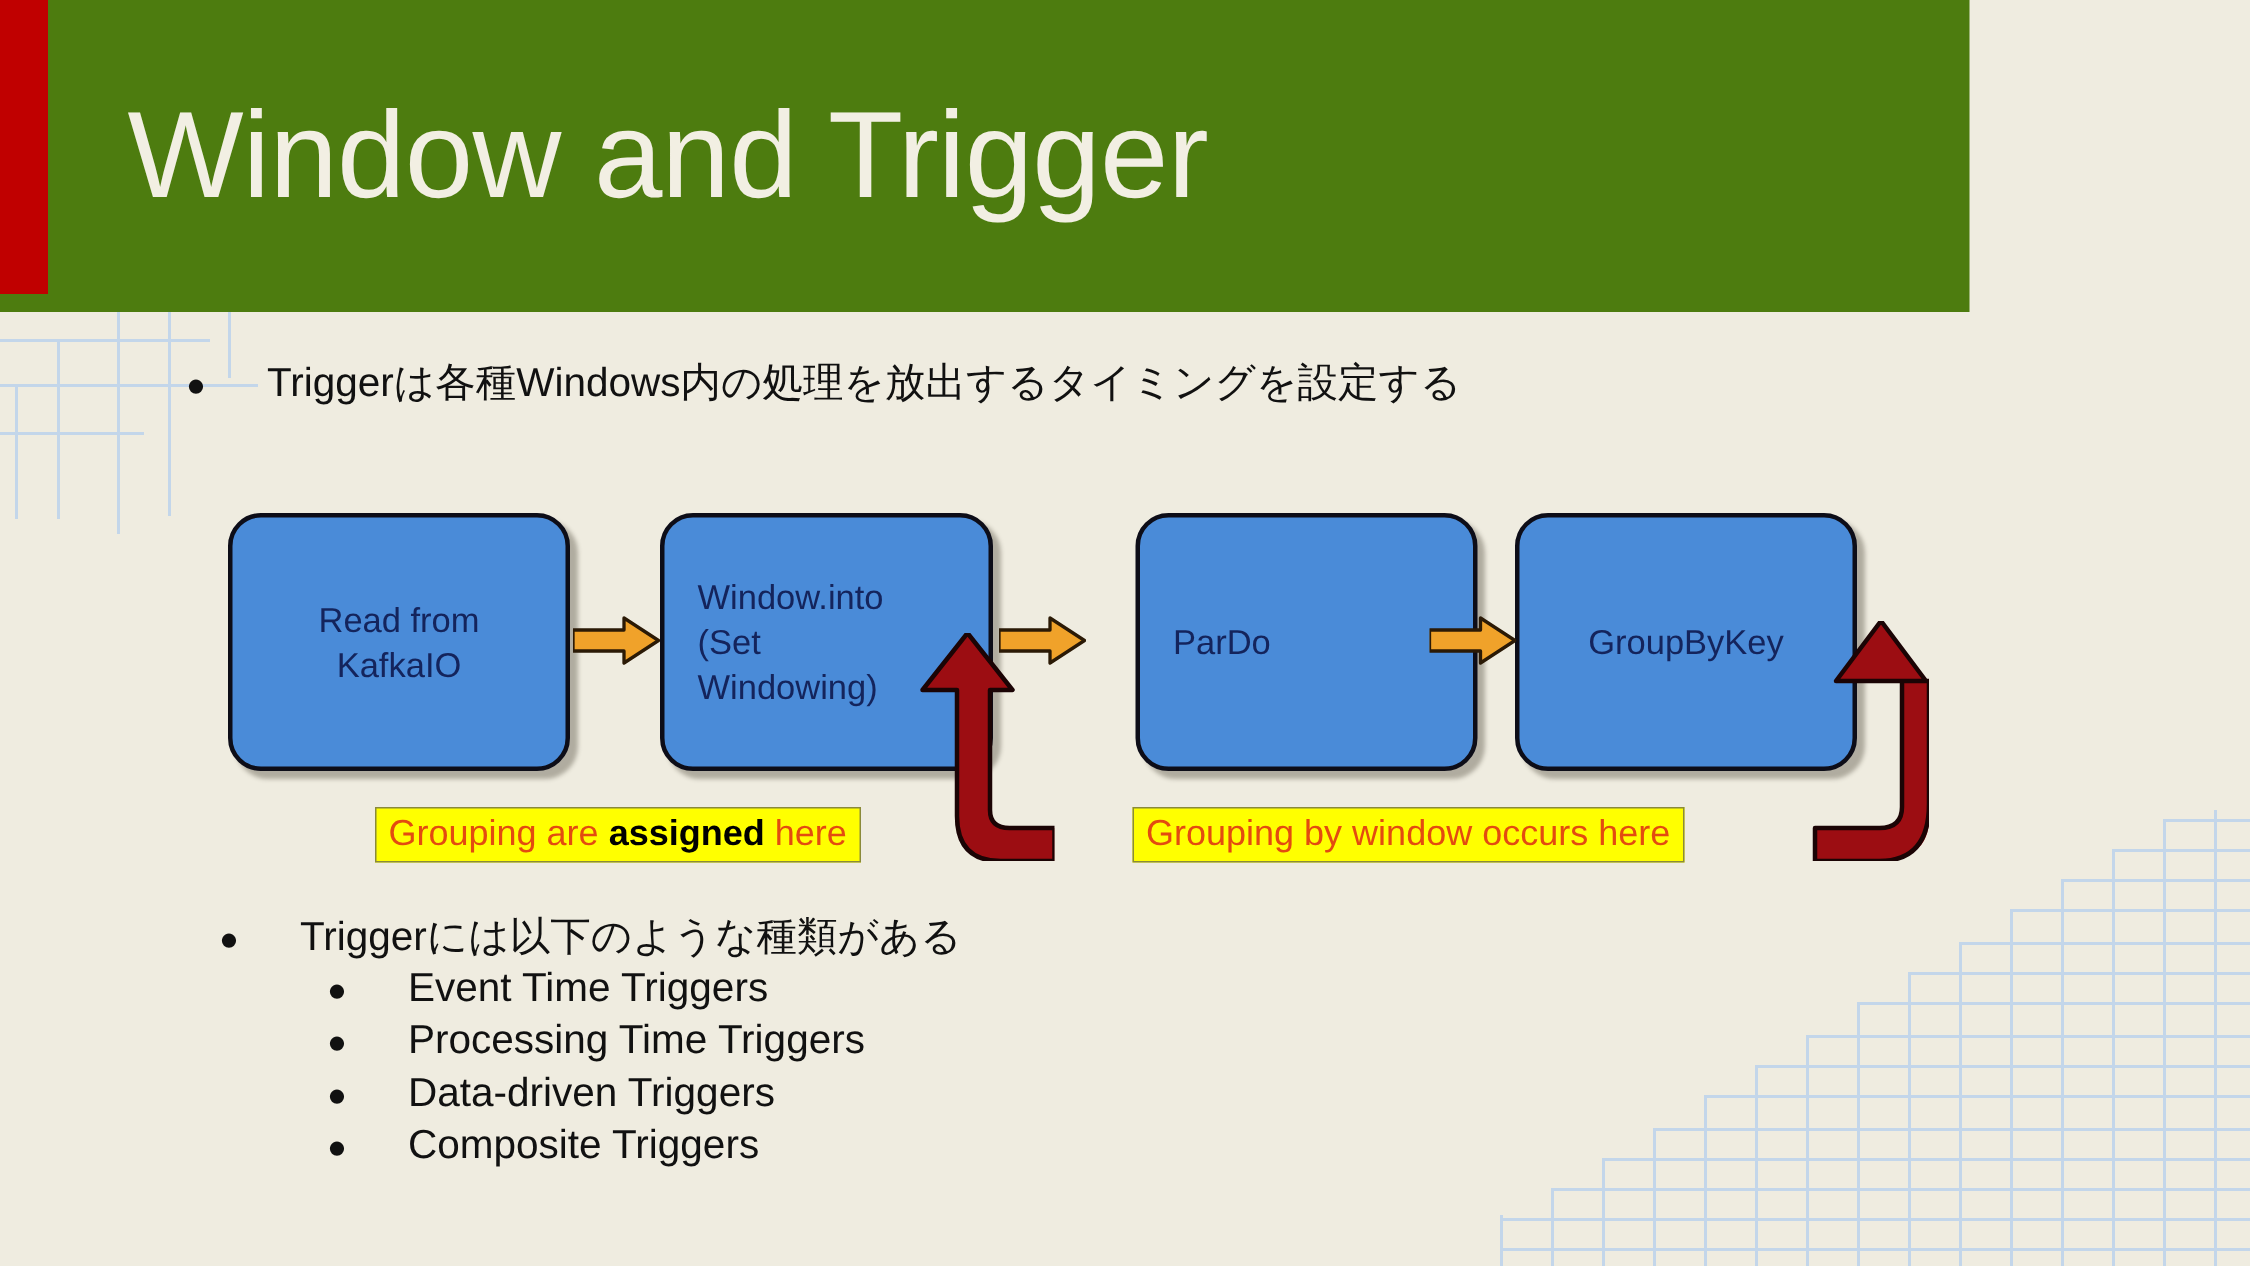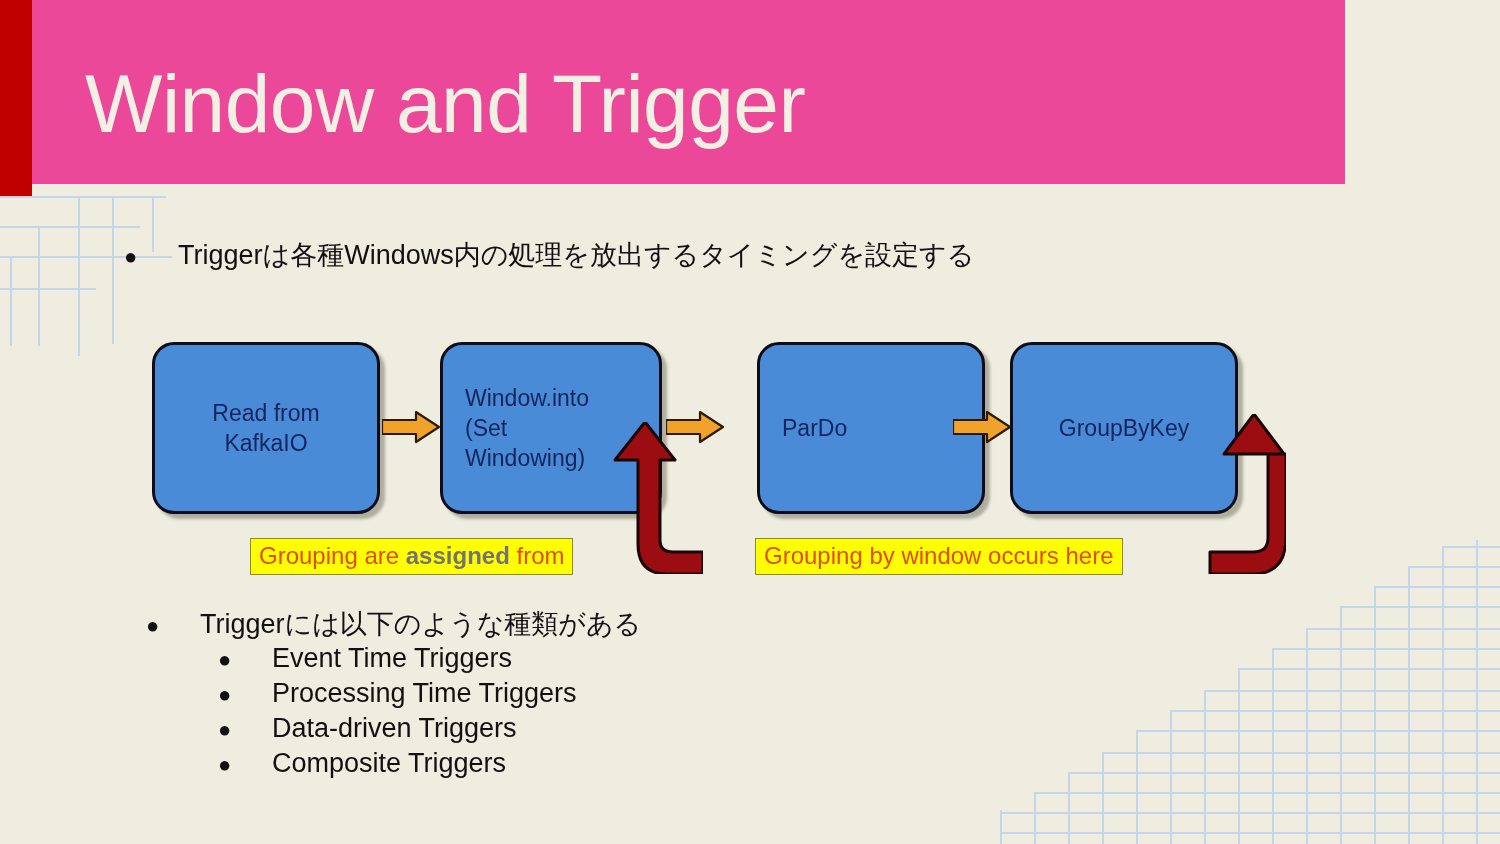--- a/index.html
+++ b/index.html
@@ -26,23 +26,22 @@
   .gline-v { position: absolute; width: 2px; background: #c3d6ea; }
   .gline-h { position: absolute; height: 2px; background: #c3d6ea; }
 
   #deco-tl { left: 0; top: 196px; width: 200px; height: 210px; }
   #deco-br { left: 900px; top: 540px; width: 600px; height: 304px; }
 
   
   #header {
     position: absolute;
     left: 0; top: 0;
-    width: 1313px; height: 184px;
-    background: #ec4899;
-    padding-left: 32px;
+    width: 1313px; height: 208px;
+    background: #4d7c0f;
   }
   #header-accent {
     position: absolute;
     left: 0; top: 0;
     width: 32px; height: 196px;
     background: #c00000;
   }
   #title {
     position: absolute;
     left: 85px;
@@ -134,21 +133,21 @@
     position: absolute;
     background: #ffff00;
     border: 1px solid #8a8a3a;
     color: #e34b10;
     font-size: 24px;
     line-height: 30px;
     padding: 2px 8px 3px 8px;
     white-space: nowrap;
     box-sizing: border-box;
   }
-  .ylabel b { color: #737373; font-weight: bold; }
+  .ylabel b { color: #000000; font-weight: bold; }
   #ylabel1 { left: 110px; top: 206px; }
   #ylabel2 { left: 615px; top: 206px; }
 
   
   .rarrow { position: absolute; }
   #rarrow1 { left: 443px; top: 90px; width: 120px; height: 152px; }
   #rarrow2 { left: 1010px; top: 82px; width: 136px; height: 160px; }
 </style>
 </head>
 <body>
@@ -248,21 +247,21 @@
 
     <svg id="rarrow2" class="rarrow" viewBox="0 0 136 160">
       <path d="M104 0 L136 42 L119 42 L119 128 Q119 140 106 140 L60 140 L60 160 L100 160
                Q136 160 136 132 L136 42 Z" fill="#9c0d12" stroke="#1b0405" stroke-width="0"></path>
       <path d="M104 2 L132 40 L118 40 L118 126 Q118 138 104 138 L62 138 L62 158 L104 158
                Q138 158 138 128 L138 40 Z" fill="none"></path>
       <path d="M104 0 L134 40 L118 40 L118 124 Q118 138 103 138 L60 138 L60 160 L103 160
                Q136 160 136 122 L136 40 L74 40 Z" fill="#9c0d12" stroke="#1b0405" stroke-width="3" stroke-linejoin="round"></path>
     </svg>
 
-    <div id="ylabel1" class="ylabel"><span>Grouping are </span><b>assigned</b><span> from</span></div>
+    <div id="ylabel1" class="ylabel"><span>Grouping are </span><b>assigned</b><span> here</span></div>
 
     <div id="ylabel2" class="ylabel"><span>Grouping by window occurs here</span></div>
   </div>
 
   <div id="bullet-mid" class="bullet-row bullet-l1">
     <span class="bullet-dot">●</span>
     <span>Triggerには以下のような種類がある</span>
   </div>
 
   <div id="sublist">

